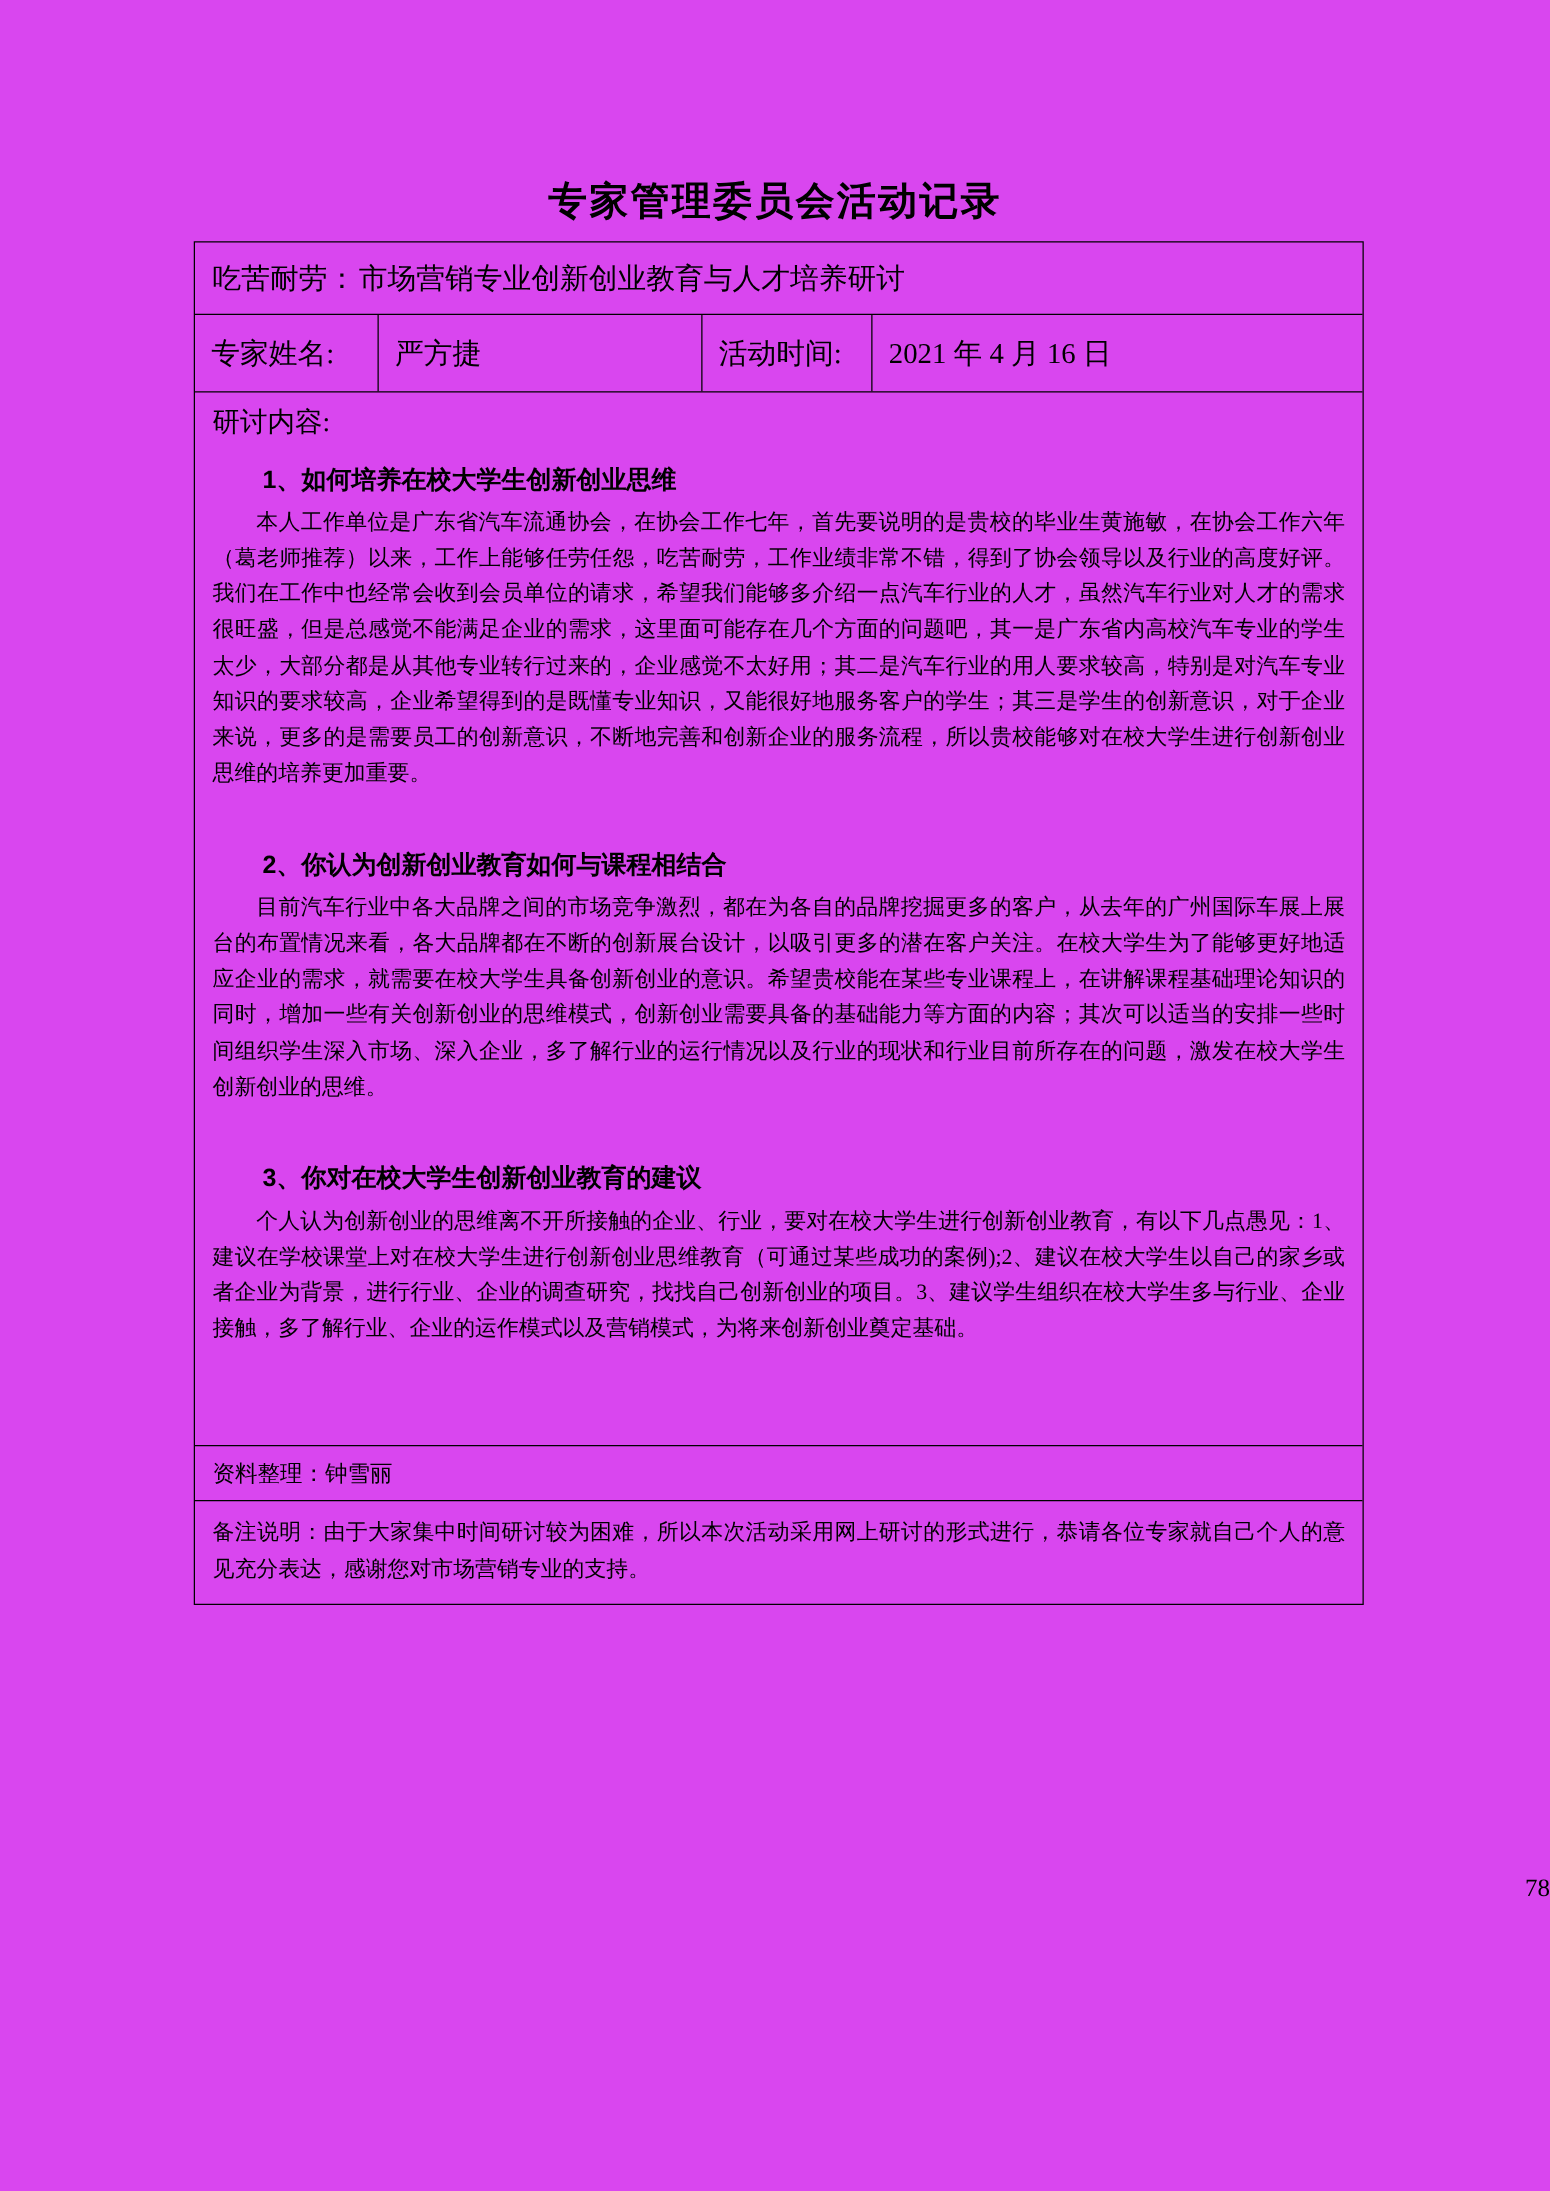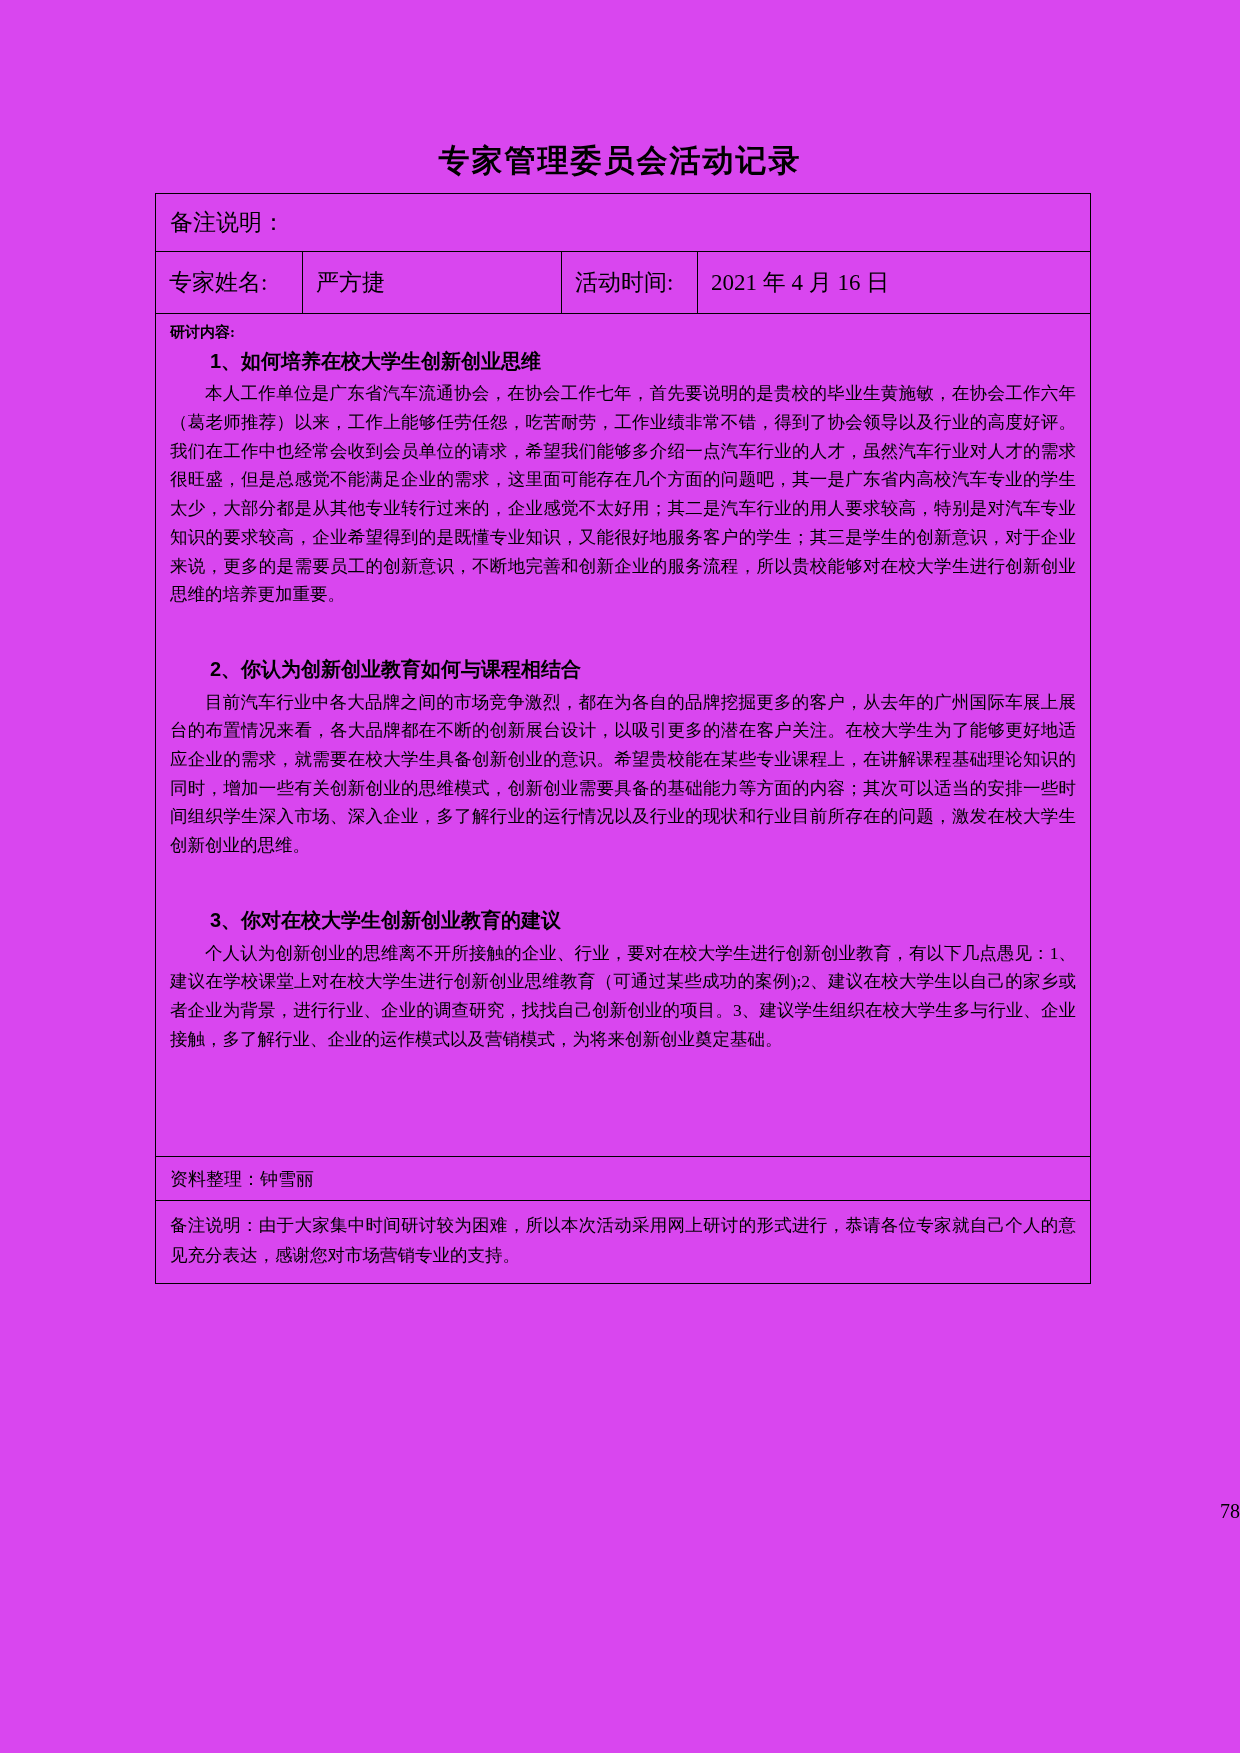--- a/index.html
+++ b/index.html
@@ -63,21 +63,21 @@
   .cell-time-label  { width: 136px; }
   .cell-time-value  { flex: 1; }
 
   .content-row {
     height: 843px;
     padding: 6px 14px 0 14px;
     font-size: 17.5px;
     line-height: 1.64;
     overflow: hidden;
   }
-  .content-label { font-size: 15px; margin-bottom: 0; font-weight: bold; }
+  .content-label { font-size: 22px; margin-bottom: 12px; }
   .section { margin-bottom: 44px; }
   .section:last-child { margin-bottom: 0; }
   .section-heading {
     font-family: "Liberation Sans", sans-serif;
     font-weight: bold;
     font-size: 20px;
     text-indent: 2em;
     margin: 0 0 2px 0;
   }
   .section-body {
@@ -116,21 +116,22 @@
 </head>
 <body>
 
 <div class="page">
 
   <div class="doc-title">专家管理委员会活动记录</div>
 
   <div class="doc-table">
 
     <div class="row topic-row">
-      <span class="label">备注说明：</span>
+      <span class="label">吃苦耐劳：</span>
+      <span class="value">市场营销专业创新创业教育与人才培养研讨</span>
     </div>
 
     <div class="row info-row">
       <div class="info-cell first cell-expert-label">
         <span>专家姓名:</span>
       </div>
       <div class="info-cell cell-expert-value">
         <span>严方捷</span>
       </div>
       <div class="info-cell cell-time-label">

